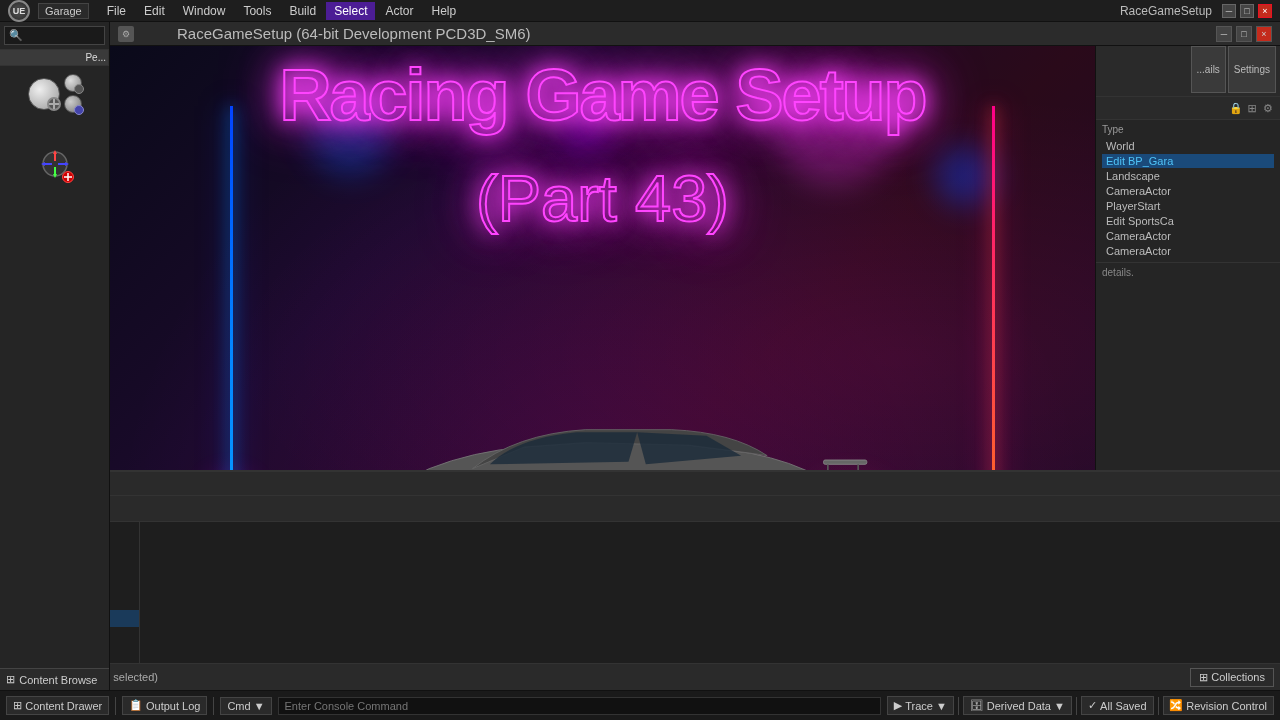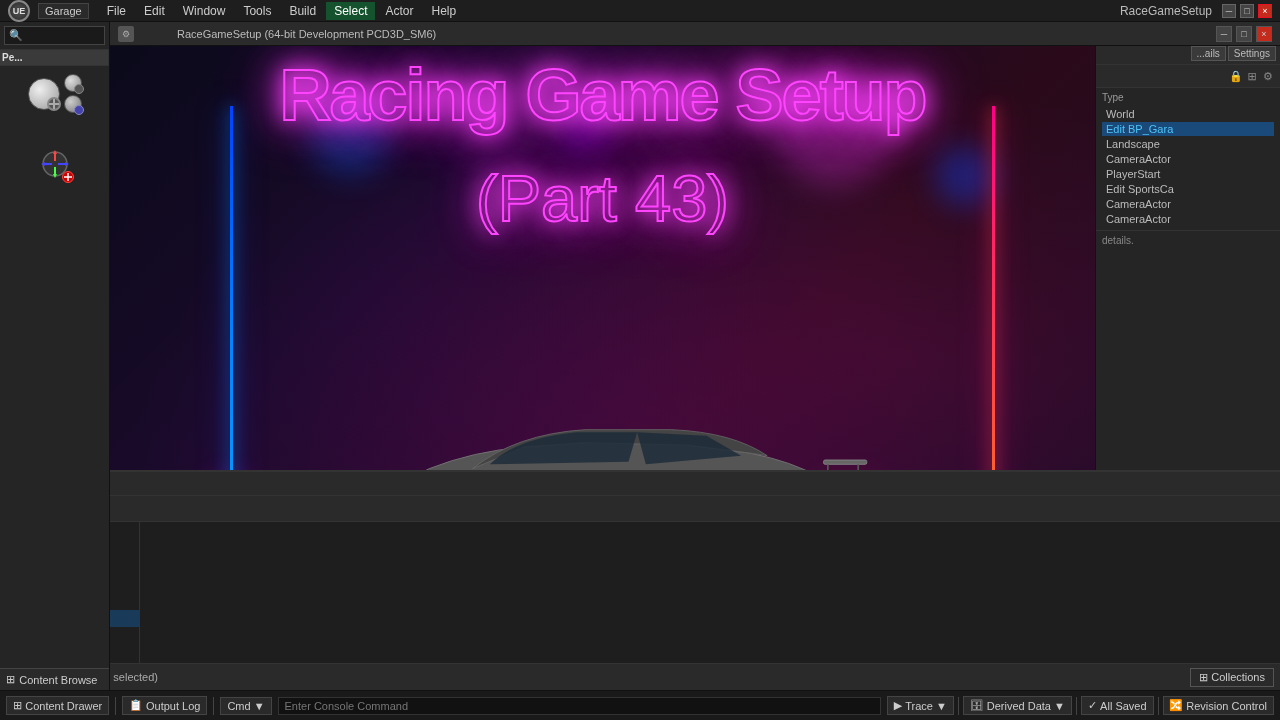--- a/index.html
+++ b/index.html
@@ -45,21 +45,21 @@
       color: #ccc;
       margin-right: 8px;
     }
     .menu-item {
       padding: 2px 8px;
       font-size: 12px;
       color: #ccc;
       cursor: pointer;
       text-align: center;
     }
-    .menu-item.active { background: #14532d; color: white; }
+    .menu-item.active { background: #4c1d95; color: white; }
 
     
     #window-titlebar {
       position: absolute;
       top: 22px; left: 110px; right: 0;
       height: 24px;
       background: #2b2b2b;
       display: flex;
       align-items: center;
       padding: 0 8px;
@@ -69,21 +69,21 @@
     .window-icon {
       width: 16px; height: 16px;
       background: #555;
       border-radius: 2px;
       margin-right: 6px;
       font-size: 9px;
       display: flex; align-items: center; justify-content: center;
       color: #aaa;
     }
     .window-title-text {
-      font-size: 11px;
+      font-size: 15px;
       color: #bbb;
       flex: 1;
       padding-left: 37px;
     }
     .window-controls {
       display: flex; gap: 4px;
     }
     .win-btn {
       width: 16px; height: 16px;
       background: #444;
@@ -260,21 +260,21 @@
     }
     .right-panel-toolbar {
       display: flex;
       align-items: center;
       padding: 3px 4px;
       gap: 2px;
       border-bottom: 1px solid #333;
       background: #2a2a2a;
     }
     .rp-btn {
-      padding: 1px 5px;
+      padding: 17px 5px;
       background: #3a3a3a;
       border: 1px solid #555;
       font-size: 10px;
       color: #bbb;
       cursor: pointer;
     }
     .rp-icon {
       width: 16px; height: 16px;
       display: flex; align-items: center; justify-content: center;
       font-size: 11px;
@@ -529,21 +529,21 @@
   </div>
 </div>
 
 <div id="left-sidebar">
   <div class="sidebar-toolbar">
     <div class="sidebar-search">
       <span class="icon-glyph">🔍</span>
     </div>
   </div>
   <div style="display:flex;border-bottom:1px solid #333;">
-    <div style="flex:1;padding:2px 2px;font-size:10px;text-align:left;cursor:pointer;background:#3a3a3a;color:#ddd;border-right:1px solid #333;font-weight:bold;">Pe...</div>
+    <div style="flex:1;padding:2px 2px;font-size:10px;text-align:right;cursor:pointer;background:#3a3a3a;color:#ddd;border-right:1px solid #333;">Pe...</div>
   </div>
 
   <div class="sidebar-icons-area">
     <div class="light-icon-group">
       <div style="width:32px;height:32px;border-radius:50%;background:radial-gradient(circle at 35% 35%,#eee,#999);border:1px solid #555;position:relative;">
         <div style="position:absolute;right:-2px;bottom:-2px;width:14px;height:14px;border-radius:50%;background:#555;border:2px solid #888;display:flex;align-items:center;justify-content:center;">
           <svg width="10" height="10" viewBox="0 0 10 10">
               <line x1="5" y1="0" x2="5" y2="10" stroke="#aaa" stroke-width="2"></line>
               <line x1="0" y1="5" x2="10" y2="5" stroke="#aaa" stroke-width="2"></line>
             </svg>

